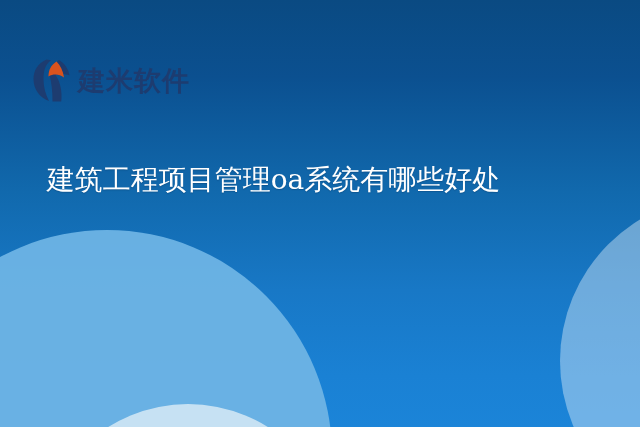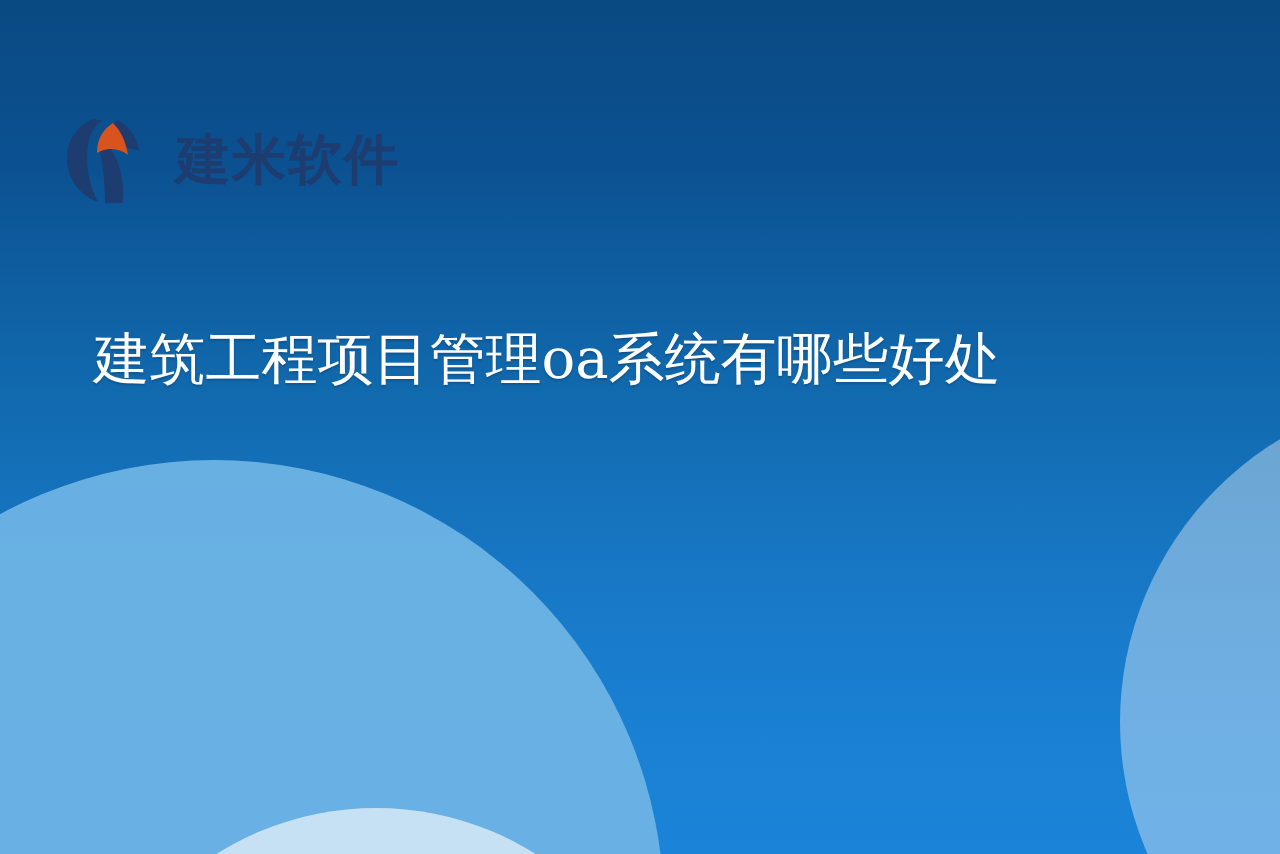--- a/index.html
+++ b/index.html
@@ -63,21 +63,21 @@
     background: rgba(232, 244, 252, 0.42);
   }
 
   
   #logo {
     position: absolute;
     left: 32px;
     top: 57px;
     display: flex;
     align-items: center;
-    gap: 16px;
+    gap: 6px;
     height: 46px;
   }
   #logo-mark {
     width: 40px;
     height: 44px;
     display: block;
     flex: 0 0 auto;
   }
   #logo-text {
     font-family: "DejaVu Sans", "Liberation Sans", sans-serif;

